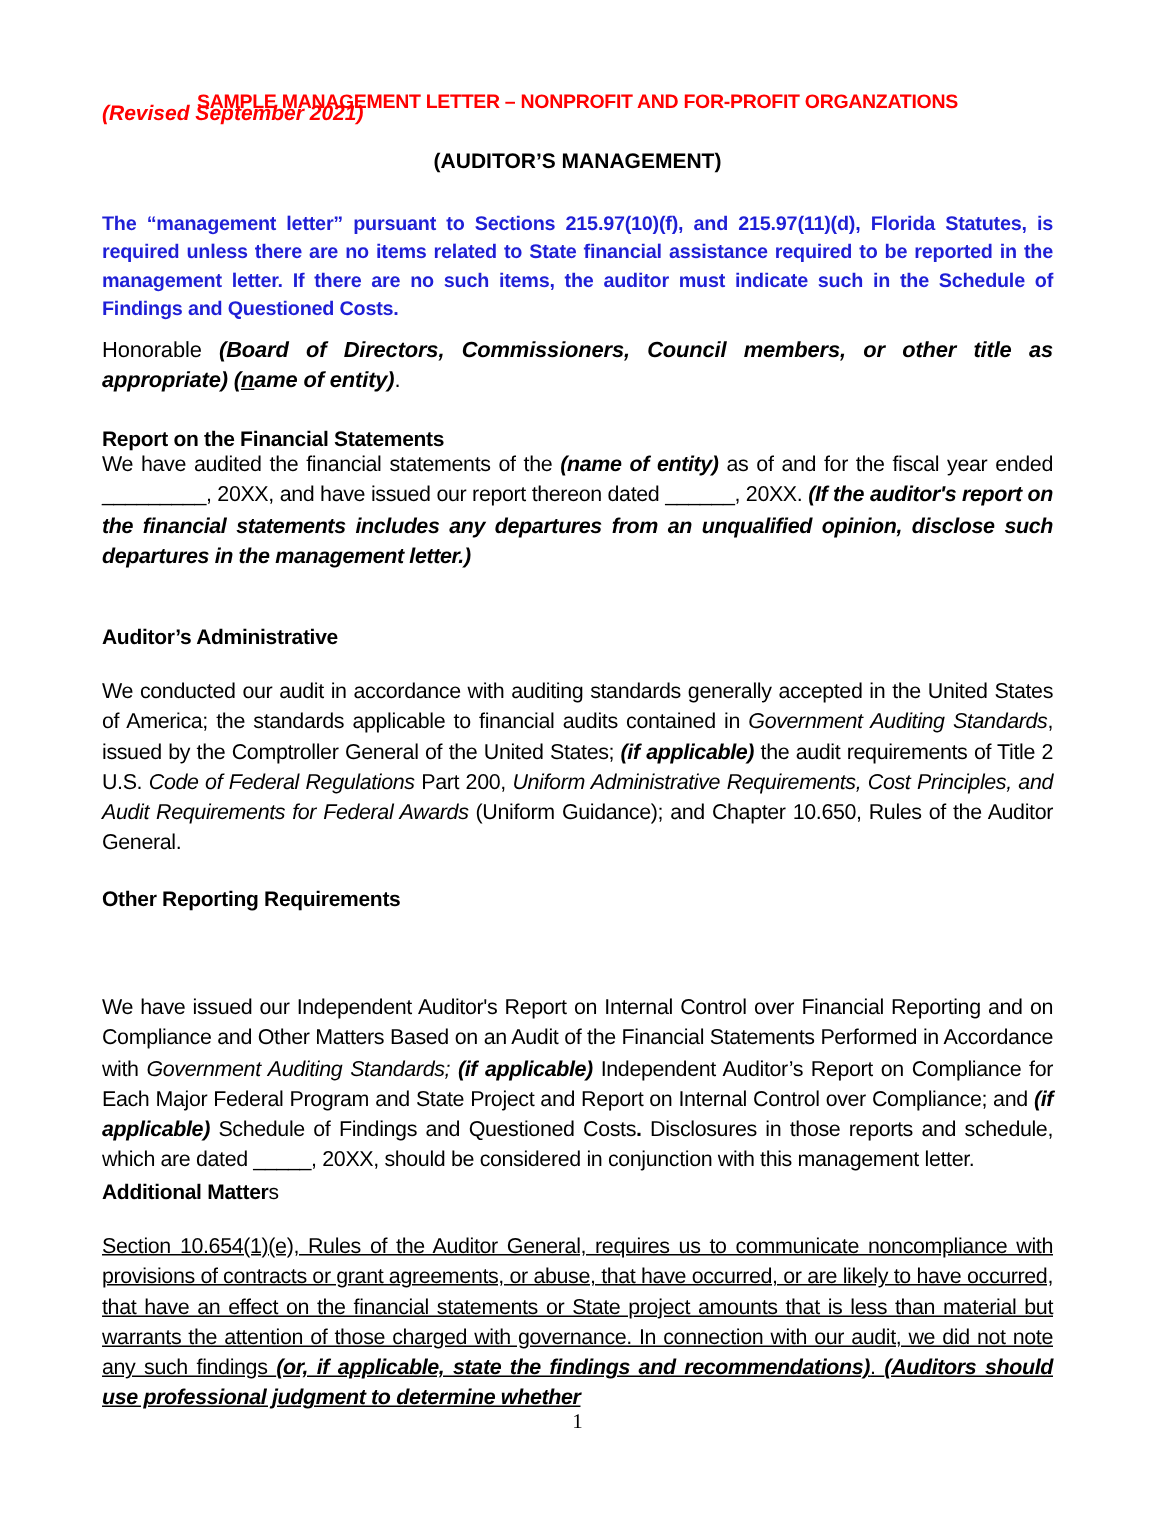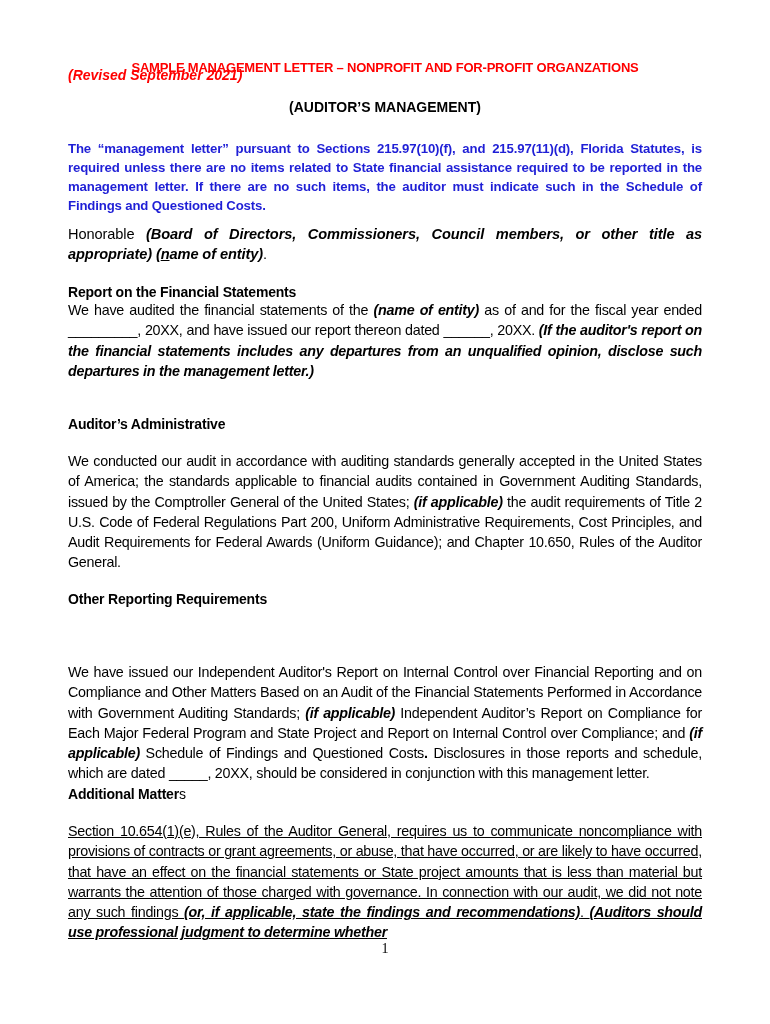--- a/index.html
+++ b/index.html
@@ -78,21 +78,21 @@
     }
     .heading {
       position: absolute;
       left: 0;
       font-weight: bold;
       font-size: 14px;
       line-height: 18px;
       letter-spacing: -0.2px;
     }
     .bi { font-weight: bold; font-style: italic; }
-    .i { }
+    .i { font-style: italic; }
     .b { font-weight: bold; }
     .u { text-decoration: underline; }
     .pagenum {
       position: absolute;
       top: 940px;
       left: 0;
       width: 634px;
       text-align: center;
       font-family: "Liberation Serif", serif;
       font-size: 14px;

